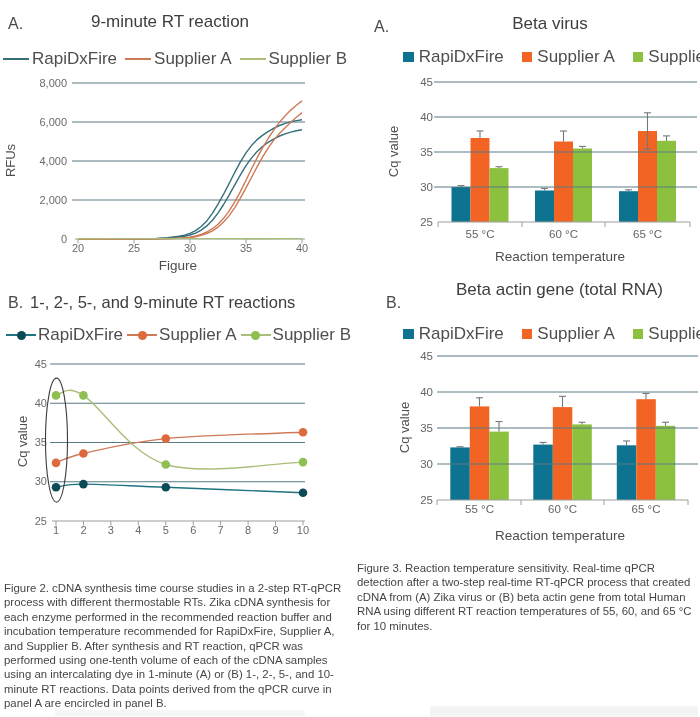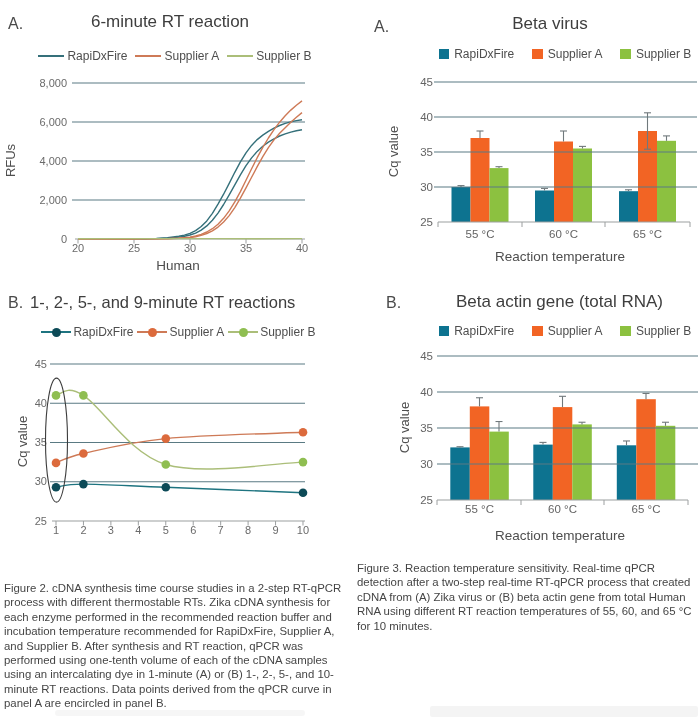--- a/index.html
+++ b/index.html
@@ -3,21 +3,21 @@
 <meta charset="utf-8">
 <style>
   html,body{margin:0;padding:0;background:#fff;}
   body{width:700px;height:717px;position:relative;overflow:hidden;
        font-family:"Liberation Sans",sans-serif;-webkit-font-smoothing:antialiased;}
   .abs{position:absolute;}
   .panel-letter{font-size:16px;color:#4A4A4A;}
   .chart-title{font-size:17px;color:#3E3E3E;text-align:center;white-space:nowrap;}
   .chart-title.left-align{text-align:left;}
   .legend{position:absolute;display:flex;align-items:center;justify-content:center;
-          font-size:12px;color:#4E4E4E;white-space:nowrap;}
+          font-size:17px;color:#4E4E4E;white-space:nowrap;}
   .li{display:flex;align-items:center;margin:0 4px;}
   .li-bar{display:flex;align-items:center;margin:0 9px;}
   .dash{display:inline-block;width:26px;height:2px;margin-right:3px;background:#888;}
   .sq{display:inline-block;width:10.5px;height:10.5px;margin-right:5px;background:#888;}
   .linedot{position:relative;display:inline-block;width:30px;height:9px;margin:0 2px;}
   .dash2{position:absolute;left:0;top:3.6px;width:30px;height:1.8px;background:#888;}
   .dot{position:absolute;left:10.5px;top:0;width:9px;height:9px;border-radius:50%;background:#555;}
   .vlabel{position:absolute;transform:rotate(-90deg);transform-origin:center;
           font-size:13px;color:#4E4E4E;white-space:nowrap;width:60px;text-align:center;}
   .xlabel{position:absolute;font-size:13.5px;color:#4E4E4E;width:200px;text-align:center;}
@@ -27,21 +27,21 @@
   .tick{font-size:11px;}
   .tick2{font-size:11.5px;fill:#646464;}
   .artifact{position:absolute;background:#efefef;}
 </style>
 </head>
 <body>
 
 <div class="abs" style="left:0;top:0;width:700px;height:717px;">
 
   <div class="abs panel-letter" style="left:8px;top:15px;">A.</div>
-  <div class="abs chart-title" style="left:60px;top:12px;width:220px;">6-minute RT reaction</div>
+  <div class="abs chart-title" style="left:60px;top:12px;width:220px;">9-minute RT reaction</div>
 
   <div class="legend" style="left:35px;top:49px;width:280px;">
     <span class="li">
       <i class="dash" style="background: rgb(53, 112, 122);"></i>
       <span>RapiDxFire</span>
     </span>
     <span class="li">
       <i class="dash" style="background: rgb(206, 122, 87);"></i>
       <span>Supplier A</span>
     </span>
@@ -72,21 +72,21 @@
       <text x="246" y="252" text-anchor="middle" class="tick">35</text>
       <line x1="302" y1="239" x2="302" y2="243.5" stroke="#9C9FA0"></line>
       <text x="302" y="252" text-anchor="middle" class="tick">40</text>
       <path d="M78.0,238.9L100.4,238.9L122.8,238.8L134.0,238.8L145.2,238.7L156.4,238.4L167.6,237.7L178.8,236.3L184.4,235.1L190.0,233.3L195.6,230.6L201.2,226.5L206.8,220.9L212.4,213.3L218.0,204.1L223.6,194.2L229.2,183.4L234.8,172.3L240.4,161.8L246.0,152.8L251.6,145.4L257.2,139.6L262.8,135.1L268.4,131.4L274.0,128.2L279.6,125.5L285.2,123.4L290.8,121.8L296.4,120.6L302.0,119.7" fill="none" stroke="#35707A" stroke-width="1.4" stroke-linejoin="round"></path>
       <path d="M78.0,238.9L100.4,238.9L122.8,238.9L134.0,238.8L145.2,238.8L156.4,238.6L167.6,238.1L178.8,237.1L184.4,236.3L190.0,235.0L195.6,233.1L201.2,230.1L206.8,225.9L212.4,220.3L218.0,213.1L223.6,204.5L229.2,194.9L234.8,184.8L240.4,174.8L246.0,165.7L251.6,157.9L257.2,151.4L262.8,146.2L268.4,142.1L274.0,138.8L279.6,136.0L285.2,133.9L290.8,132.1L296.4,130.8L302.0,129.8" fill="none" stroke="#35707A" stroke-width="1.4" stroke-linejoin="round"></path>
       <path d="M78.0,239.0L122.8,239.0L145.2,238.9L156.4,238.8L167.6,238.6L178.8,238.1L190.0,237.1L195.6,236.0L201.2,234.3L206.8,232.0L212.4,228.7L218.0,224.2L223.6,218.3L229.2,210.9L234.8,201.9L240.4,191.6L246.0,180.3L251.6,168.8L257.2,157.7L262.8,147.3L268.4,138.0L274.0,129.6L279.6,122.2L285.2,115.8L290.8,110.1L296.4,105.2L302.0,100.9" fill="none" stroke="#CE7A57" stroke-width="1.4" stroke-linejoin="round"></path>
       <path d="M78.0,239.0L122.8,239.0L145.2,238.9L156.4,238.8L167.6,238.7L178.8,238.3L190.0,237.5L195.6,236.7L201.2,235.4L206.8,233.5L212.4,230.8L218.0,227.1L223.6,222.0L229.2,215.6L234.8,207.6L240.4,198.2L246.0,187.9L251.6,177.2L257.2,166.7L262.8,156.7L268.4,147.7L274.0,139.9L279.6,133.3L285.2,127.7L290.8,122.2L296.4,117.3L302.0,112.6" fill="none" stroke="#CE7A57" stroke-width="1.4" stroke-linejoin="round"></path>
       <path d="M78.0,238.7L122.8,238.6L167.6,238.6L212.4,238.6L257.2,238.7L302.0,238.6" fill="none" stroke="#ABBE79" stroke-width="1.4" stroke-linejoin="round"></path>
     </svg>
   <div class="vlabel" style="left:-20px;top:153px;">RFUs</div>
-  <div class="xlabel" style="left:78px;top:258px;">Human</div>
+  <div class="xlabel" style="left:78px;top:258px;">Figure</div>
 
   <div class="abs panel-letter" style="left:374px;top:18px;">A.</div>
   <div class="abs chart-title" style="left:440px;top:14px;width:220px;">Beta virus</div>
 
   <div class="legend" style="left:430px;top:47px;width:270px;">
     <span class="li-bar">
       <i class="sq" style="background: rgb(13, 115, 144);"></i>
       <span>RapiDxFire</span>
     </span>
     <span class="li-bar">
@@ -220,21 +220,21 @@
       <circle cx="303.0" cy="432.3" r="4.3" fill="#DC6A3C"></circle>
       <circle cx="56.0" cy="395.4" r="4.3" fill="#8FBE51"></circle>
       <circle cx="83.4" cy="395.4" r="4.3" fill="#8FBE51"></circle>
       <circle cx="165.8" cy="464.5" r="4.3" fill="#8FBE51"></circle>
       <circle cx="303.0" cy="462.1" r="4.3" fill="#8FBE51"></circle>
       <ellipse cx="56.5" cy="440.145" rx="11" ry="62.015000000000015" fill="none" stroke="#3C3C3C" stroke-width="1.1"></ellipse>
     </svg>
   <div class="vlabel" style="left:-8px;top:434px;">Cq value</div>
 
   <div class="abs panel-letter" style="left:386px;top:294px;">B.</div>
-  <div class="abs chart-title" style="left:437px;top:292px;width:245px;">Beta actin gene (total RNA)</div>
+  <div class="abs chart-title" style="left:437px;top:280px;width:245px;">Beta actin gene (total RNA)</div>
 
   <div class="legend" style="left:430px;top:324px;width:270px;">
     <span class="li-bar">
       <i class="sq" style="background: rgb(13, 115, 144);"></i>
       <span>RapiDxFire</span>
     </span>
     <span class="li-bar">
       <i class="sq" style="background: rgb(242, 100, 36);"></i>
       <span>Supplier A</span>
     </span>

